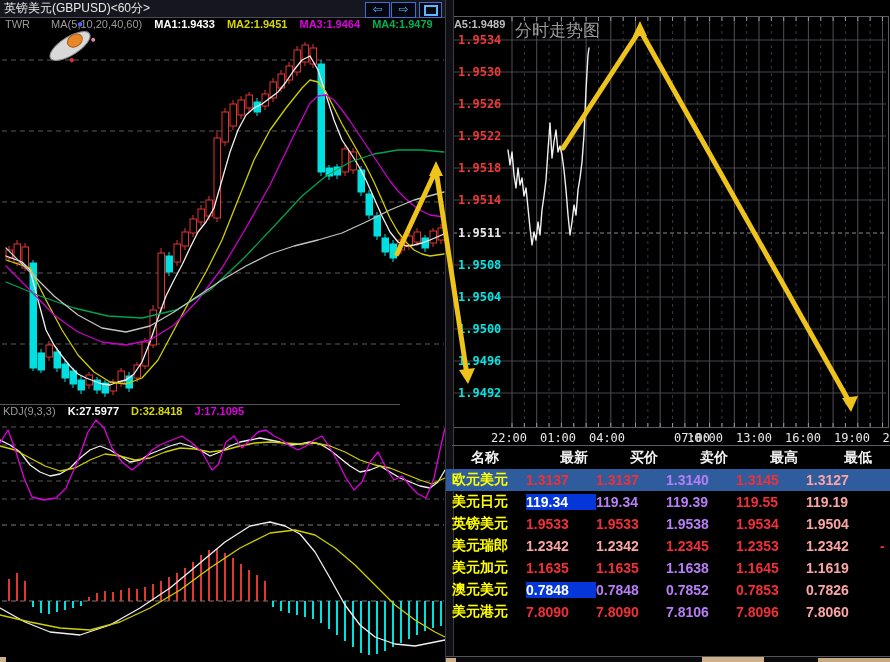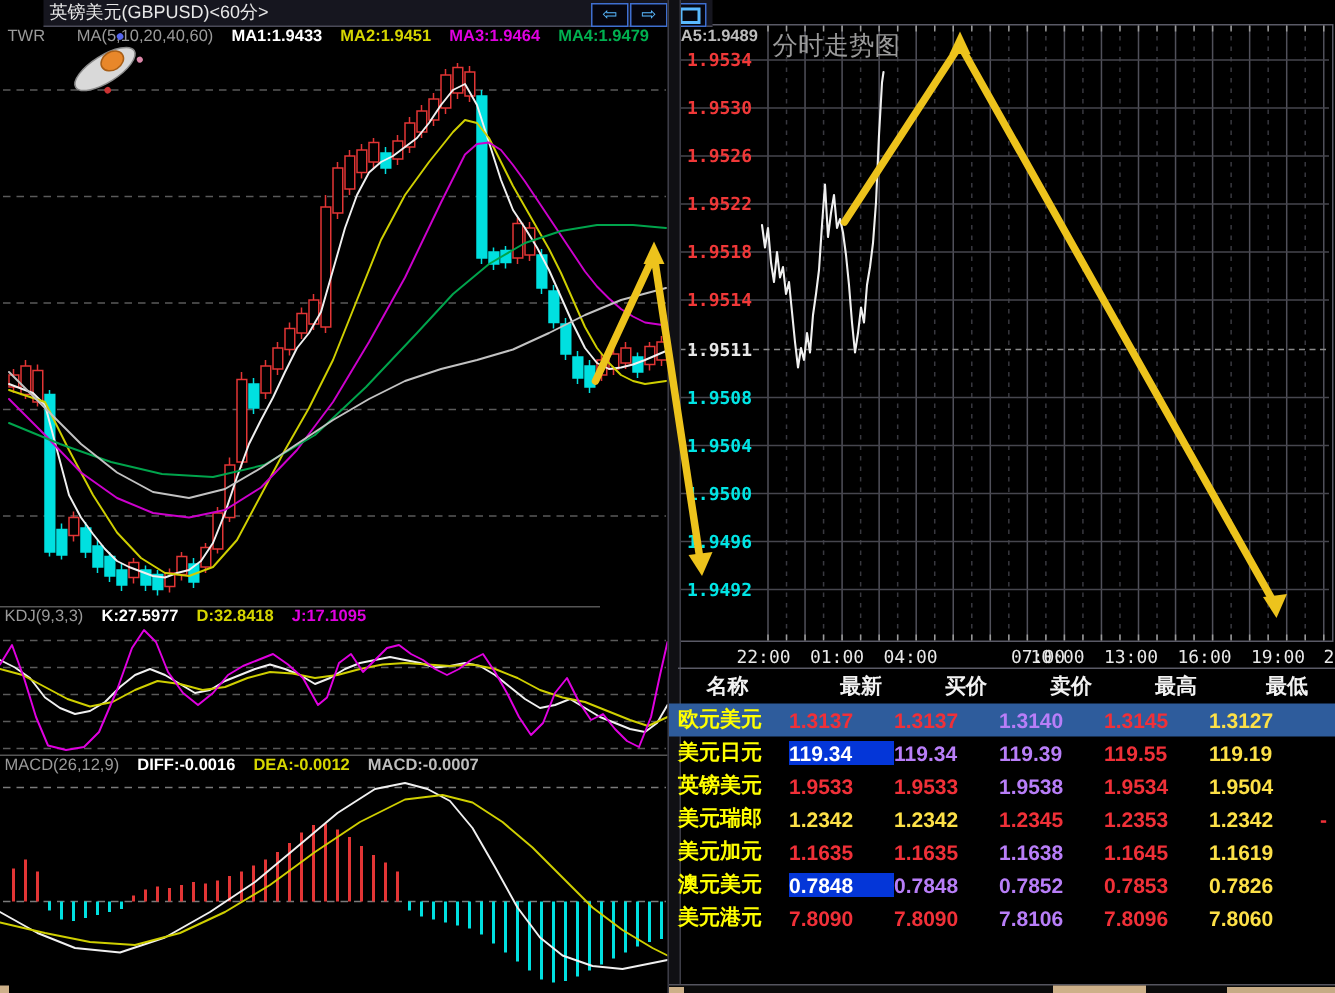--- a/index.html
+++ b/index.html
@@ -1,21 +1,21 @@
 <!DOCTYPE html>
 <html><head>
 <meta charset="utf-8">
 <style>
   html,body{margin:0;padding:0;background:#000;}
   #app{position:relative;width:890px;height:662px;background:#000;overflow:hidden;
        font-family:"Liberation Sans","DejaVu Sans",sans-serif;}
   .abs{position:absolute;}
   
   .titlebar{background:#16161f;border-bottom:1px solid #4a4a58;color:#e8e8e8;
-            font-size:12px;line-height:16px;white-space:nowrap;margin-left:29px;}
+            font-size:12px;line-height:16px;white-space:nowrap;}
   .titlebar .t{padding-left:4px;}
   .tb-btn{position:absolute;top:2px;width:23px;height:14px;background:#06060e;
           border:1px solid #3f6fd0;color:#59b9ff;font-size:12px;line-height:13px;
           text-align:center;cursor:pointer;}
   .tb-sq-outer{position:absolute;top:2px;width:21px;height:14px;border:1px solid #3f6fd0;background:#06060e;}
   .tb-sq-inner{position:absolute;top:2px;left:4px;width:10px;height:7px;border:2px solid #59b9ff;}
   
   .indrow{color:#9a9a9a;font-size:11px;line-height:13px;white-space:nowrap;background:#000;}
   .indrow span{margin-right:9px;font-weight:bold;}
   .indrow .pfx{font-weight:normal;}
@@ -30,21 +30,21 @@
   #tick-title{position:absolute;color:#9a9a9a;font-size:17px;}
   
   #quote-table{position:absolute;left:446px;top:447px;width:444px;color:#fff;}
   .qrow{display:grid;grid-template-columns:80px 70px 70px 70px 70px 74px 10px;height:22px;
         align-items:center;font-size:14px;font-weight:bold;}
   .qrow.qhead{color:#f2f2f2;}
   .qcell{text-align:left;padding-right:8px;white-space:nowrap;}
   .qcell.qname{text-align:left;padding-left:6px;color:#ffff00;}
   .qhead .qcell{text-align:right;}
   .qhead .qcell.qname{text-align:center;color:#f2f2f2;}
-  .v-red{color:#f03038}.v-cyan{color:#fde047}.v-violet{color:#b87ef8}.v-white{color:#ffffff}
+  .v-red{color:#f03038}.v-cyan{color:#fca5a5}.v-violet{color:#b87ef8}.v-white{color:#ffffff}
   .rowsel{background:#2e5c9c;}
   .cellsel{background:#0436d8;color:#ffffff;}
   svg{display:block;}
   .noptr{pointer-events:none;}
 </style>
 </head>
 <body>
 
 <div id="app">
 
@@ -371,26 +371,20 @@
 
   <div class="abs indrow" style="left:0;top:404px;width:400px;height:13px;z-index:2;border-top:1px solid #555;">
     <span class="pfx" style="margin-left:3px;">KDJ(9,3,3)</span>
     <span class="c-white">K:27.5977</span>
     <span class="c-yellow">D:32.8418</span>
     <span class="c-magenta">J:17.1095</span>
   </div>
 
   <div class="abs" style="left:0;top:417px;width:446px;height:86px;z-index:0;"></div>
 
-  <div class="abs indrow" style="left:0;top:503px;width:446px;height:13px;z-index:2;border-top:1px solid #555;">
-    <span class="pfx" style="margin-left:3px;">MACD(26,12,9)</span>
-    <span class="c-white">DIFF:-0.0016</span>
-    <span class="c-yellow">DEA:-0.0012</span>
-    <span class="c-gray">MACD:-0.0007</span>
-  </div>
 
   <div class="abs" style="left:0;top:517px;width:446px;height:139px;z-index:0;"></div>
 
   <div class="abs" style="left:445px;top:0;width:7px;height:662px;background:#101014;border-left:1px solid #3c3c46;border-right:1px solid #3c3c46;z-index:2;"></div>
 
 
   <div class="abs" style="left:452px;top:16px;width:437px;height:412px;border:1px solid #5a5a66;box-sizing:border-box;z-index:0;">
   </div>
   <div id="price-axis" class="abs" style="left:452px;top:16px;width:58px;height:412px;z-index:2;">
       <div class="plabel p-red" style="top: 17px;">1.9534</div>

